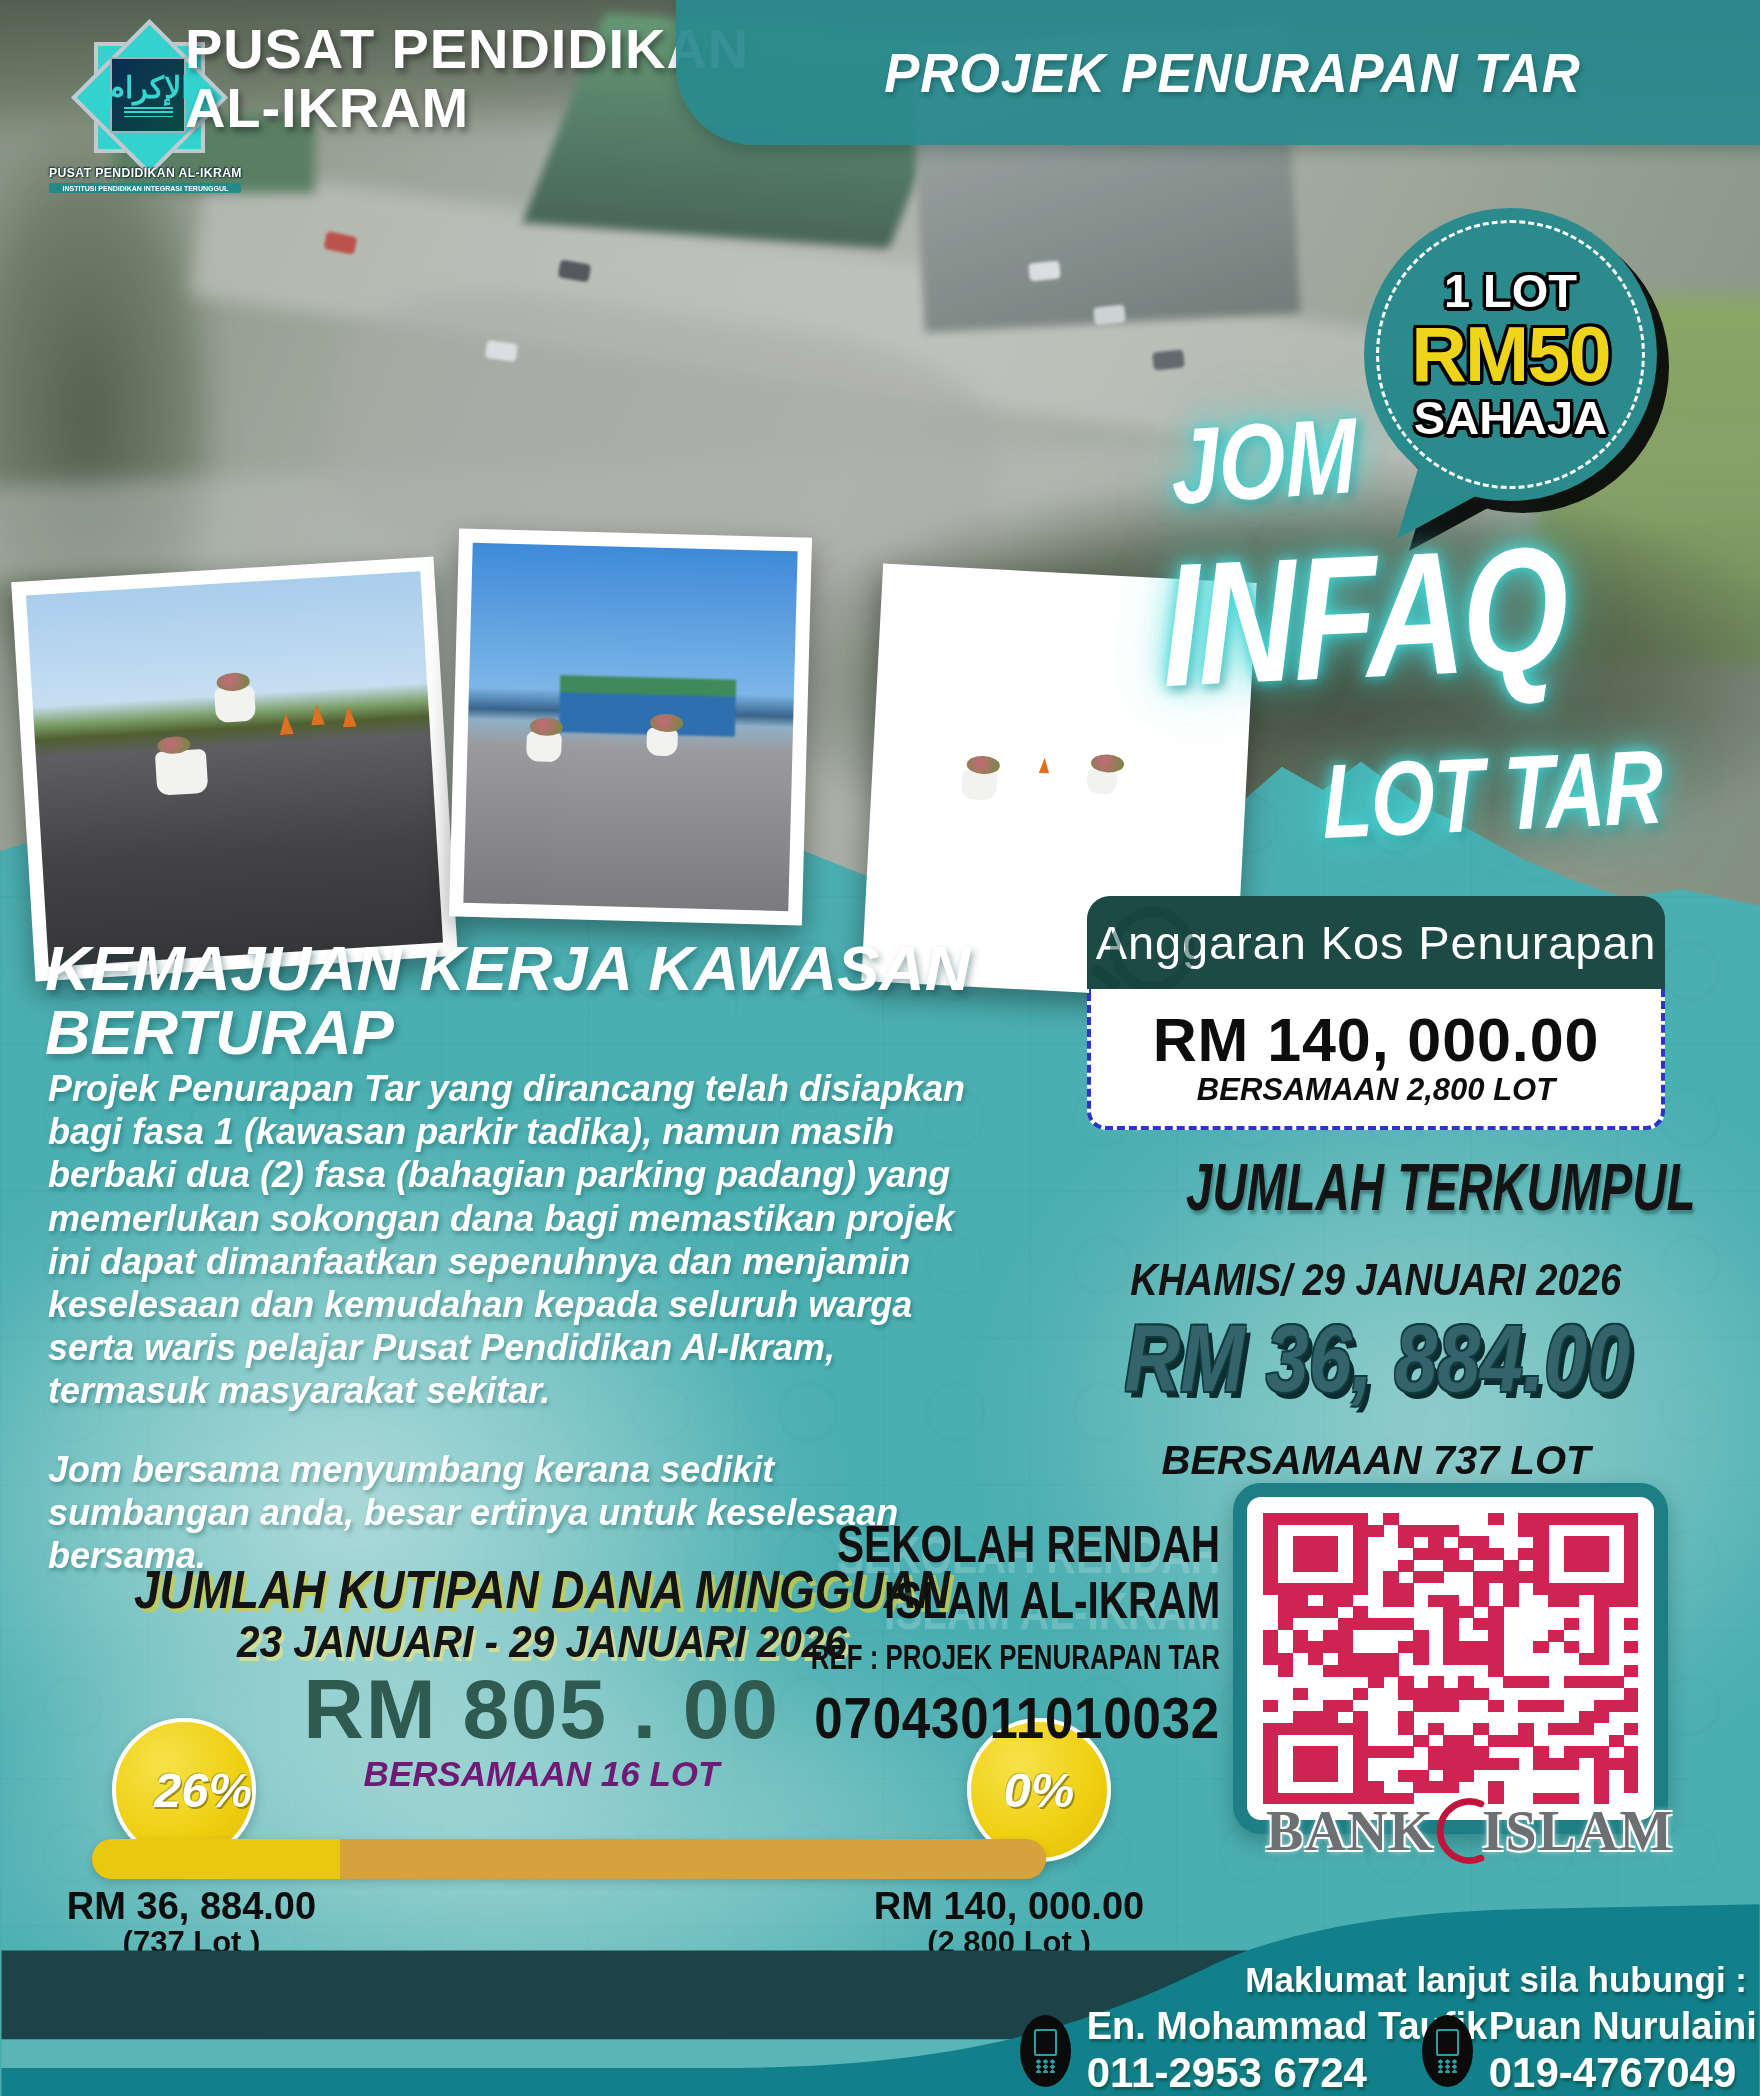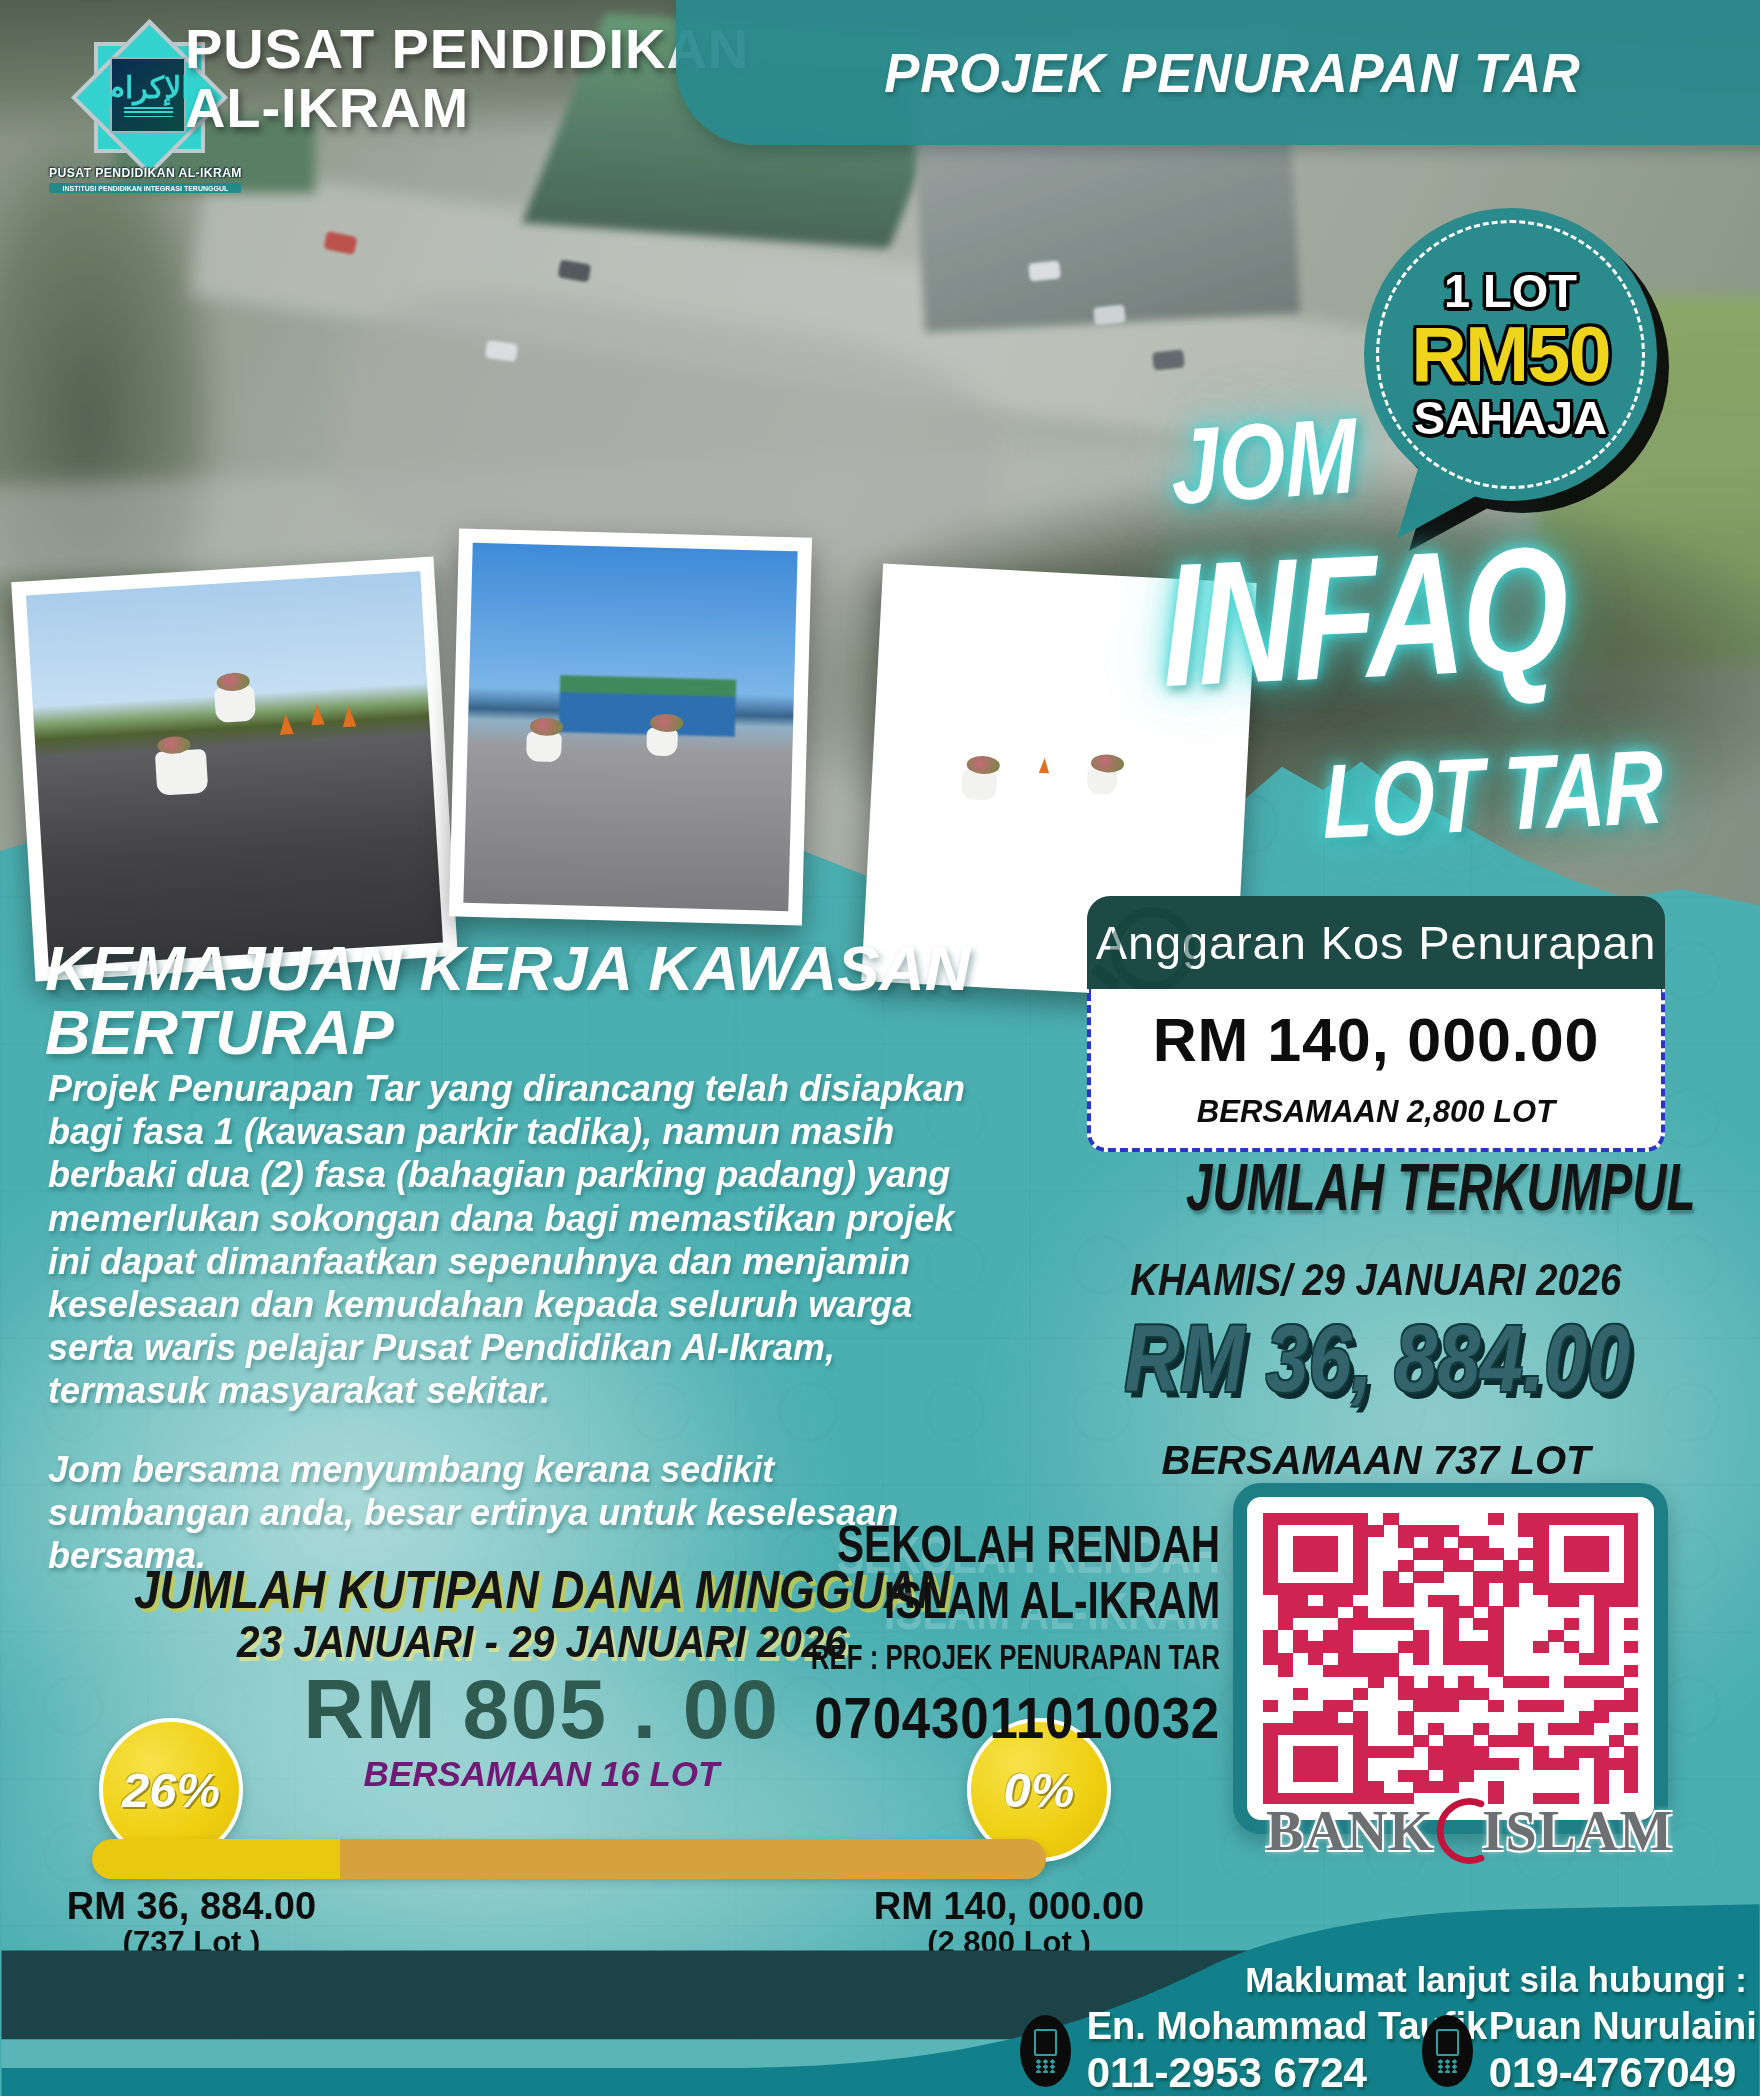--- a/index.html
+++ b/index.html
@@ -118,21 +118,21 @@
   #weekly-title .cond{transform:scaleX(.85);text-shadow:4.4px 4.4px 0 rgba(201,204,72,.8);}
   #weekly-period{left:48px;top:1616px;width:987px;text-align:center;color:#141414;font-weight:bold;font-style:italic;font-size:45px;white-space:nowrap;}
   #weekly-period .cond{transform:scaleX(.9);text-shadow:3.5px 3.5px 0 rgba(222,226,140,.8);}
   #weekly-amount{left:48px;top:1661px;width:987px;text-align:center;color:#2e5a50;font-weight:bold;font-size:84px;letter-spacing:1.7px;}
   #weekly-equiv{left:48px;top:1754px;width:987px;text-align:center;color:#701a75;font-weight:bold;font-style:italic;font-size:35px;}
   .pct-circle{position:absolute;width:136px;height:136px;border-radius:50%;border:4.4px solid #fff;
     background:radial-gradient(circle at 35% 30%,#f7e24a,#eecf10 60%,#e0bb09);
     display:flex;align-items:center;justify-content:center;box-shadow:0 5.2px 12.2px rgba(0,50,50,.25);}
   .pct-circle span{color:#fff;font-weight:bold;font-style:italic;font-size:49px;
     text-shadow:1.7px 1.7px 0 rgba(90,80,0,.55),-0.9px -0.9px 0 rgba(90,80,0,.35);}
-  #pct-left{left:99px;top:1718px;}
+  #pct-left{left:112px;top:1718px;justify-content:flex-end;}
   #pct-right{left:967px;top:1718px;}
   #bar{left:92px;top:1839px;width:954px;height:40px;border-radius:20px;background:#d7a23c;overflow:hidden;
     box-shadow:0 3.5px 8.7px rgba(0,50,50,.2);}
   #bar-fill{height:100%;background:#e9c90f;border-radius:20px 0 0 20px;}
   .bar-label{position:absolute;text-align:center;color:#0d0d0d;font-weight:bold;line-height:1.05;}
   #bar-label-left{left:52px;top:1887px;width:279px;}
   #bar-label-right{left:865px;top:1887px;width:288px;}
   .bar-amt{font-size:38px;}
   .bar-lots{font-size:31px;}
 
@@ -140,21 +140,21 @@
   #cost{left:1087px;top:896px;width:578px;}
   #cost-header{position:relative;height:93px;background:#1d4a44;border-radius:23px 23px 0 0;
     display:flex;align-items:center;justify-content:center;overflow:hidden;}
   #cost-header span{color:#fff;font-size:47px;letter-spacing:0.9px;font-weight:normal;}
   .magnifier{position:absolute;left:23px;top:10.5px;width:65px;height:65px;border:10.5px solid rgba(16,64,56,.85);border-radius:50%;opacity:.55;}
   .magnifier::after{content:"";position:absolute;left:-30px;top:54px;width:31px;height:12.2px;background:rgba(16,64,56,.85);
     transform:rotate(38deg);border-radius:5.2px;}
   #cost-body{background:#fff;border:4.4px dashed #2b35c8;border-top:none;border-radius:0 0 19px 19px;
     text-align:center;padding:21px 5.2px 17.5px;}
   #cost-amount{color:#0d0d0d;font-weight:bold;font-size:61px;letter-spacing:0.9px;line-height:1;}
-  #cost-equiv{color:#0d0d0d;font-weight:bold;font-style:italic;font-size:31px;margin-top:23px;}
+  #cost-equiv{color:#0d0d0d;font-weight:bold;font-style:italic;font-size:31px;margin-top:1px;}
 
   #collected-title{left:1087px;top:1149px;width:578px;text-align:center;color:#141414;font-weight:bold;font-style:italic;font-size:66px;white-space:nowrap;}
   #collected-title .cond{transform:scaleX(.72);text-shadow:2.6px 3.5px 3.5px rgba(15,60,60,.4);}
   #collected-date{left:1087px;top:1254px;width:578px;text-align:center;color:#141414;font-weight:bold;font-style:italic;font-size:45px;white-space:nowrap;}
   #collected-date .cond{transform:scaleX(.85);}
   #collected-amount{left:1044px;top:1305px;width:666px;text-align:center;font-weight:bold;font-style:italic;font-size:94px;white-space:nowrap;color:#33646b;}
   #collected-amount .cond{transform:scaleX(.82);
     text-shadow:-1.7px -1.7px 0 #123b3e,1.7px -1.7px 0 #123b3e,-1.7px 1.7px 0 #123b3e,1.7px 1.7px 0 #123b3e,6.1px 7px 0 #0c2c2f;}
   #collected-equiv{left:1087px;top:1438px;width:578px;text-align:center;color:#101010;font-weight:bold;font-style:italic;font-size:40px;}
 

